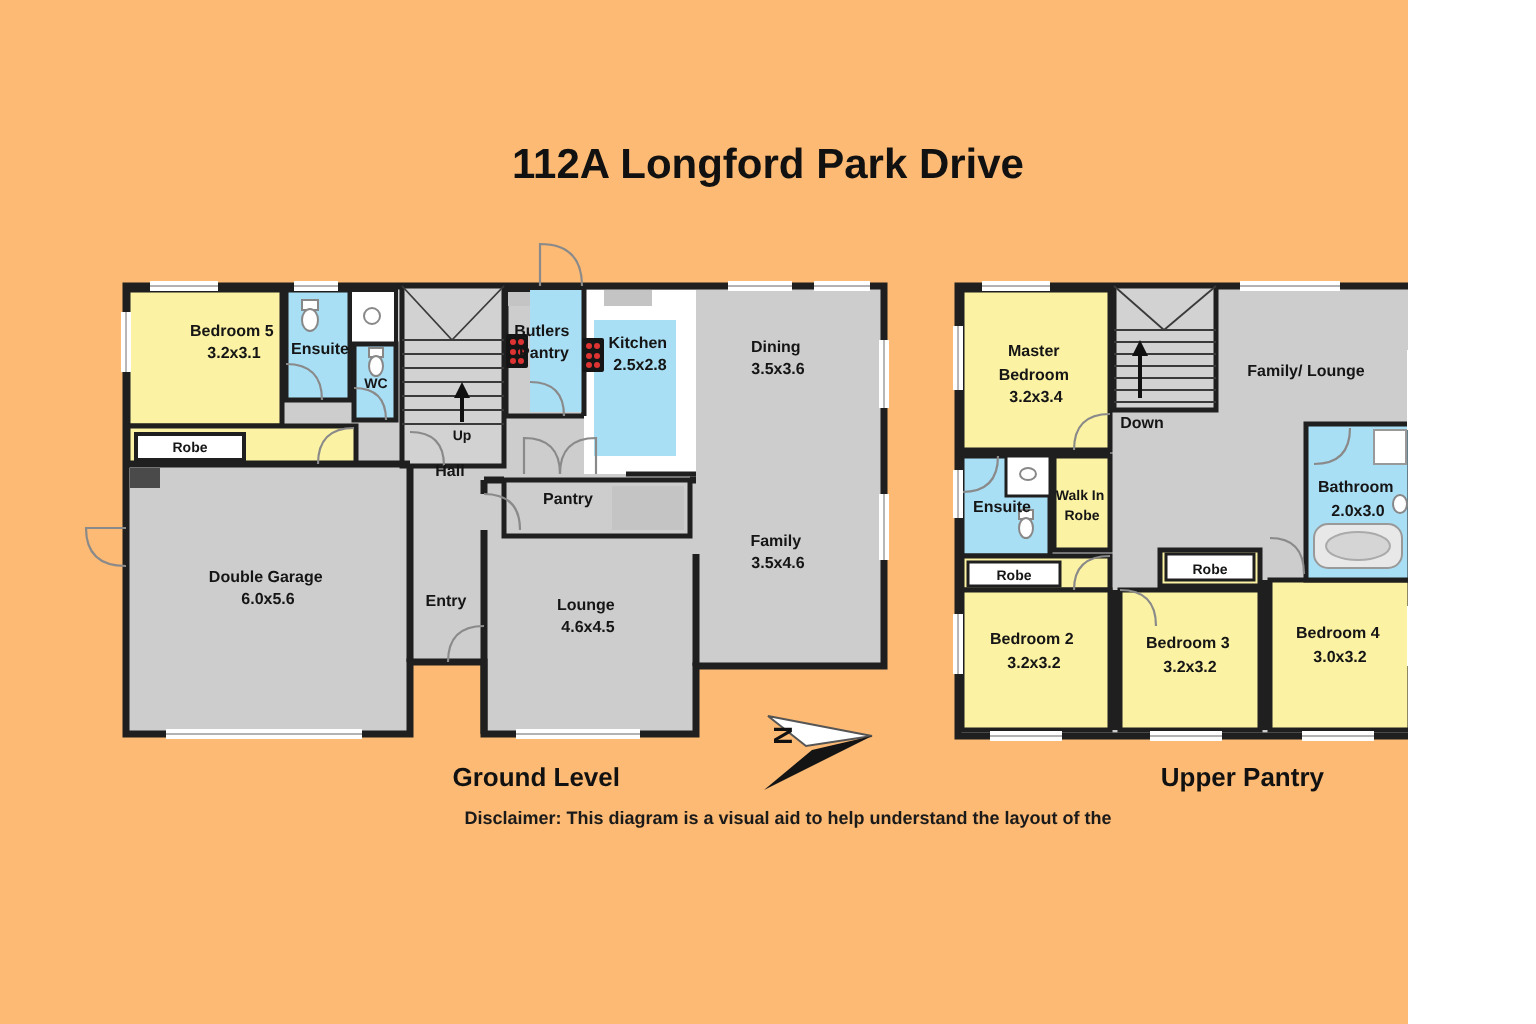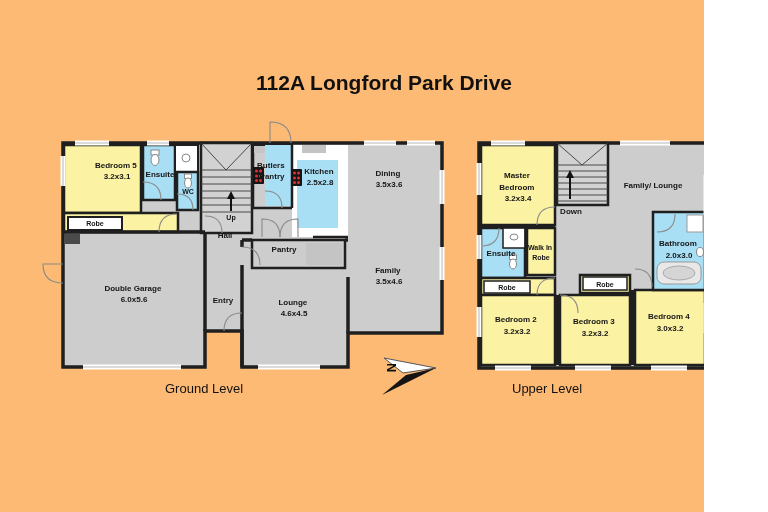--- a/index.html
+++ b/index.html
@@ -1,19 +1,19 @@
 <!DOCTYPE html>
 <html><head>
 <meta charset="utf-8">
 <style>
   html,body{margin:0;padding:0;background:#ffffff;}
   #page{position:relative;width:704px;height:512px;background:#fdba74;overflow:hidden;
         font-family:"Liberation Sans",sans-serif;}
   .title-line{width:768px;text-align:center;font-weight:bold;font-size:21px;line-height:25px;color:#111;}
-  .level-label{position:absolute;font-weight:normal;font-size:13px;color:#111;text-align:left;}
+  .level-label{position:absolute;font-weight:bold;font-size:13px;color:#111;text-align:right;}
   .disclaimer{position:absolute;left:84px;top:404px;width:620px;text-align:center;
               font-weight:bold;font-size:9px;line-height:11.5px;color:#1a1a1a;}
   svg{position:absolute;overflow:visible;}
   .rl{font-family:"Liberation Sans",sans-serif;font-weight:bold;font-size:8px;fill:#151515;text-anchor:middle;}
   .rs{font-size:7px;}
   .w2{stroke:#1f1f1f;stroke-width:2.5;fill:none;}
   .w3{stroke:#1f1f1f;stroke-width:3.5;fill:none;}
   .arc{stroke:#8a8a8a;stroke-width:1.1;fill:none;}
   .tread{stroke:#3a3a3a;stroke-width:0.9;}
   .winl{stroke:#999;stroke-width:0.7;}
@@ -292,18 +292,19 @@
     </text>
   </svg>
 
   <svg style="left:370px;top:336px" width="84" height="66" viewBox="0 0 84 66">
     <polygon points="14,22 66,32 33,37" fill="#ffffff" stroke="#555" stroke-width="1"></polygon>
     <polygon points="12,59 66,32 36,39" fill="#141414"></polygon>
     <text transform="translate(17,27) rotate(90)" style="font-family:'Liberation Sans',sans-serif;font-weight:bold;font-size:13px;fill:#111;">N</text>
   </svg>
 
   <div class="level-label" style="left:165px;top:381px;width:145px;">Ground Level</div>
-  <div class="level-label" style="left:512px;top:381px;width:150px;">Upper Level</div>
+  <div class="level-label" style="left:512px;top:381px;width:150px;">Upper Pantry</div>
 
   <div class="disclaimer">
+    <div>Disclaimer: This diagram is a visual aid to help understand the layout of the</div>
   </div>
 
 </div>
 
 </body></html>

